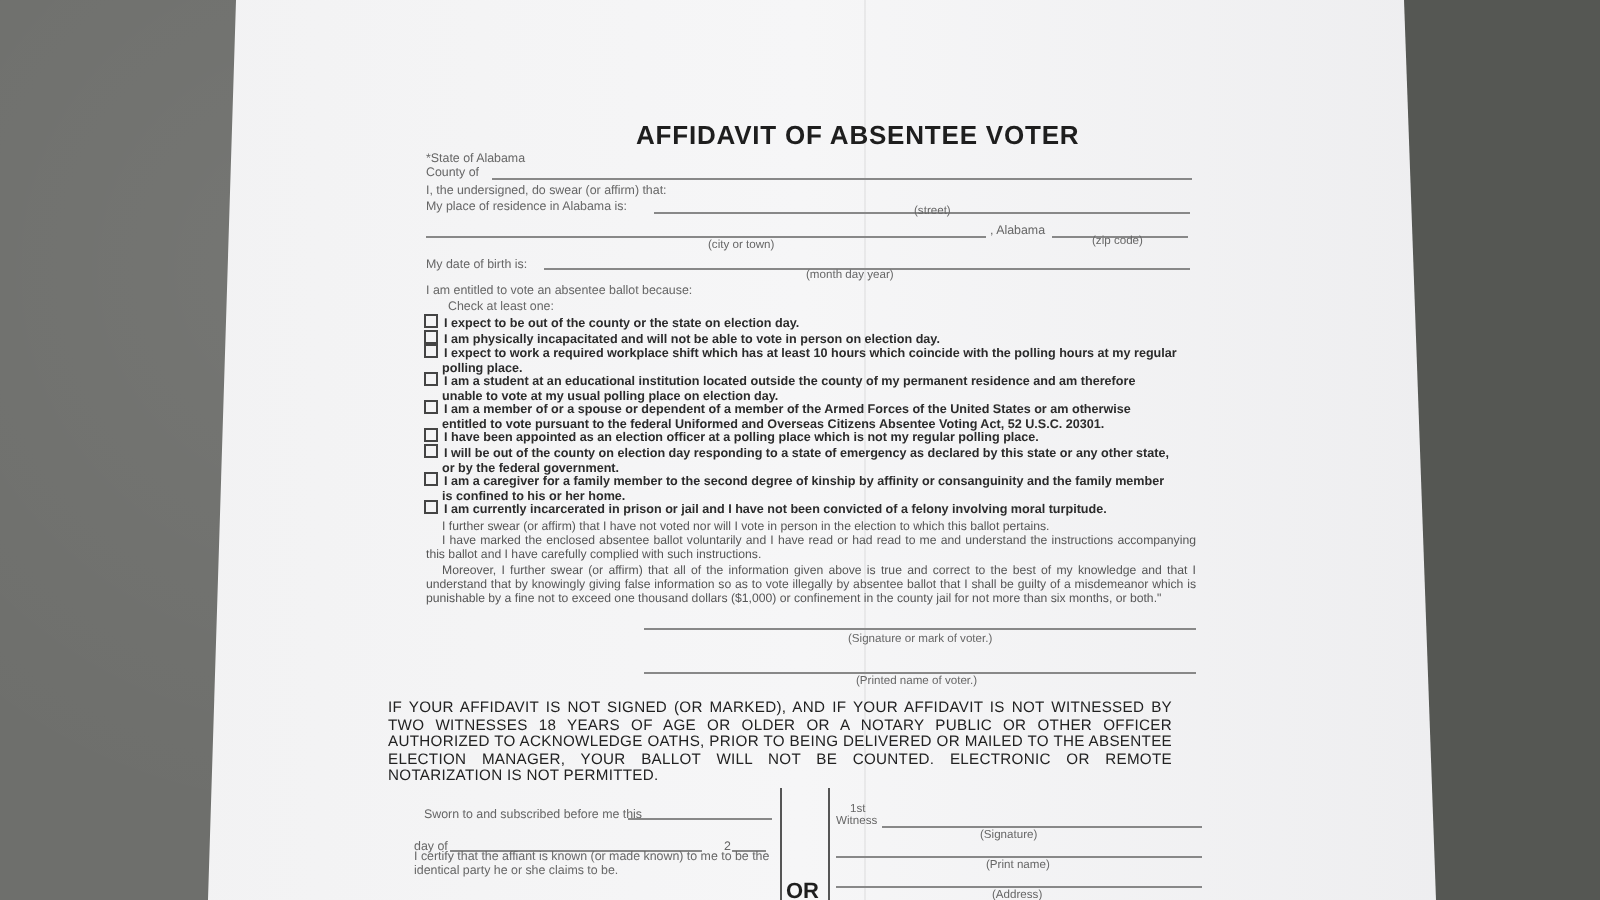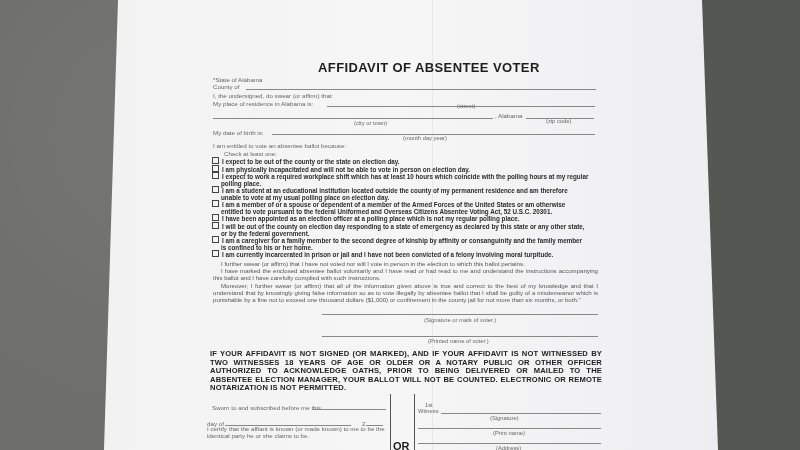--- a/index.html
+++ b/index.html
@@ -22,21 +22,21 @@
   .title {
     position:absolute; left:318px; top:40px; font-size:13px; font-weight:bold; letter-spacing:0.4px; color:#1e1e1e;
   }
   .sm { position:absolute; font-size:6.2px; color:#666; white-space:nowrap; }
   .line { position:absolute; height:0; border-top:0.8px solid #888; }
   .cap { position:absolute; font-size:5.8px; color:#666; white-space:nowrap; }
   .opt { position:absolute; left:212px; font-size:6.3px; color:#2b2b2b; font-weight:bold; white-space:nowrap; line-height:7.5px; }
   .opt .box { display:inline-block; width:5px; height:5px; border:0.8px solid #444; margin-right:3px; vertical-align:-0.5px; }
   .opt .cont { display:block; padding-left:9px; }
   .para { position:absolute; left:213px; width:385px; font-size:6.1px; color:#555; line-height:7.2px; text-align:justify; }
-  .warn { position:absolute; left:210px; width:392px; font-size:7.6px; font-weight:bold; color:#222; line-height:8.6px; text-align:justify; letter-spacing:0.15px; }
+  .warn { position:absolute; left:194px; width:392px; font-size:7.6px; font-weight:normal; color:#222; line-height:8.6px; text-align:justify; letter-spacing:0.15px; }
   .vline { position:absolute; width:0; border-left:1.2px solid #555; }
   .or { position:absolute; left:393px; top:420px; font-size:11px; font-weight:bold; color:#1e1e1e;text-align:center; }
 </style>
 </head>
 <body>
 
 <div class="bg-right"></div>
 <div class="paper"></div>
 <div class="fold"></div>
 

